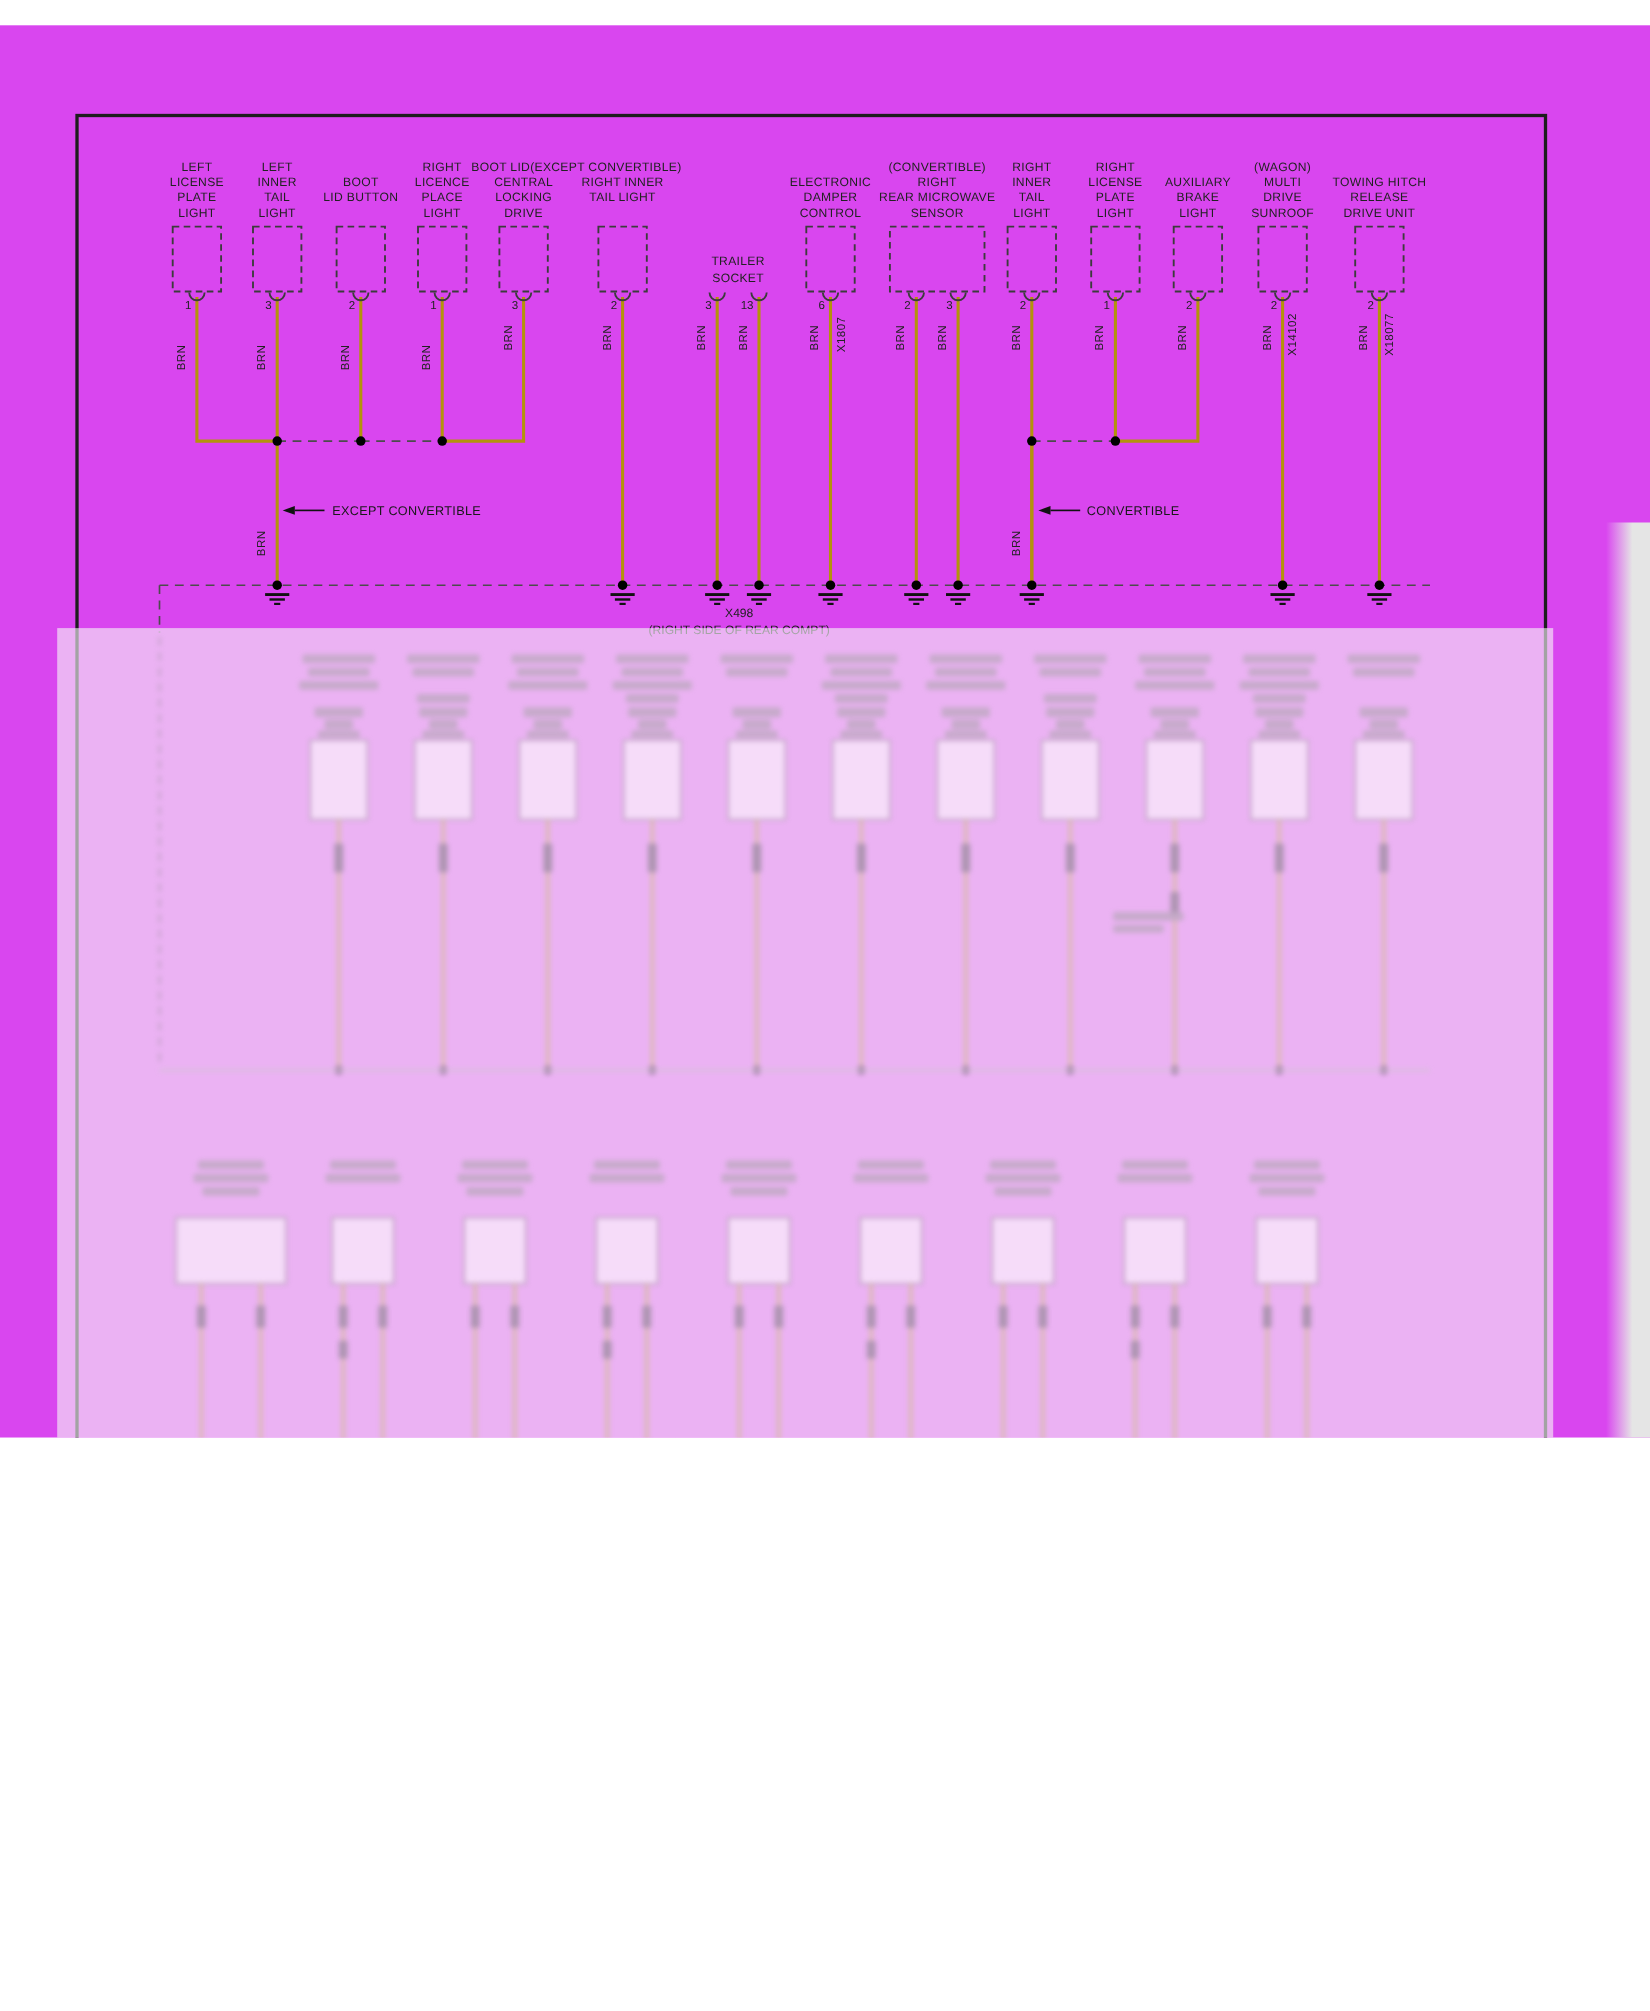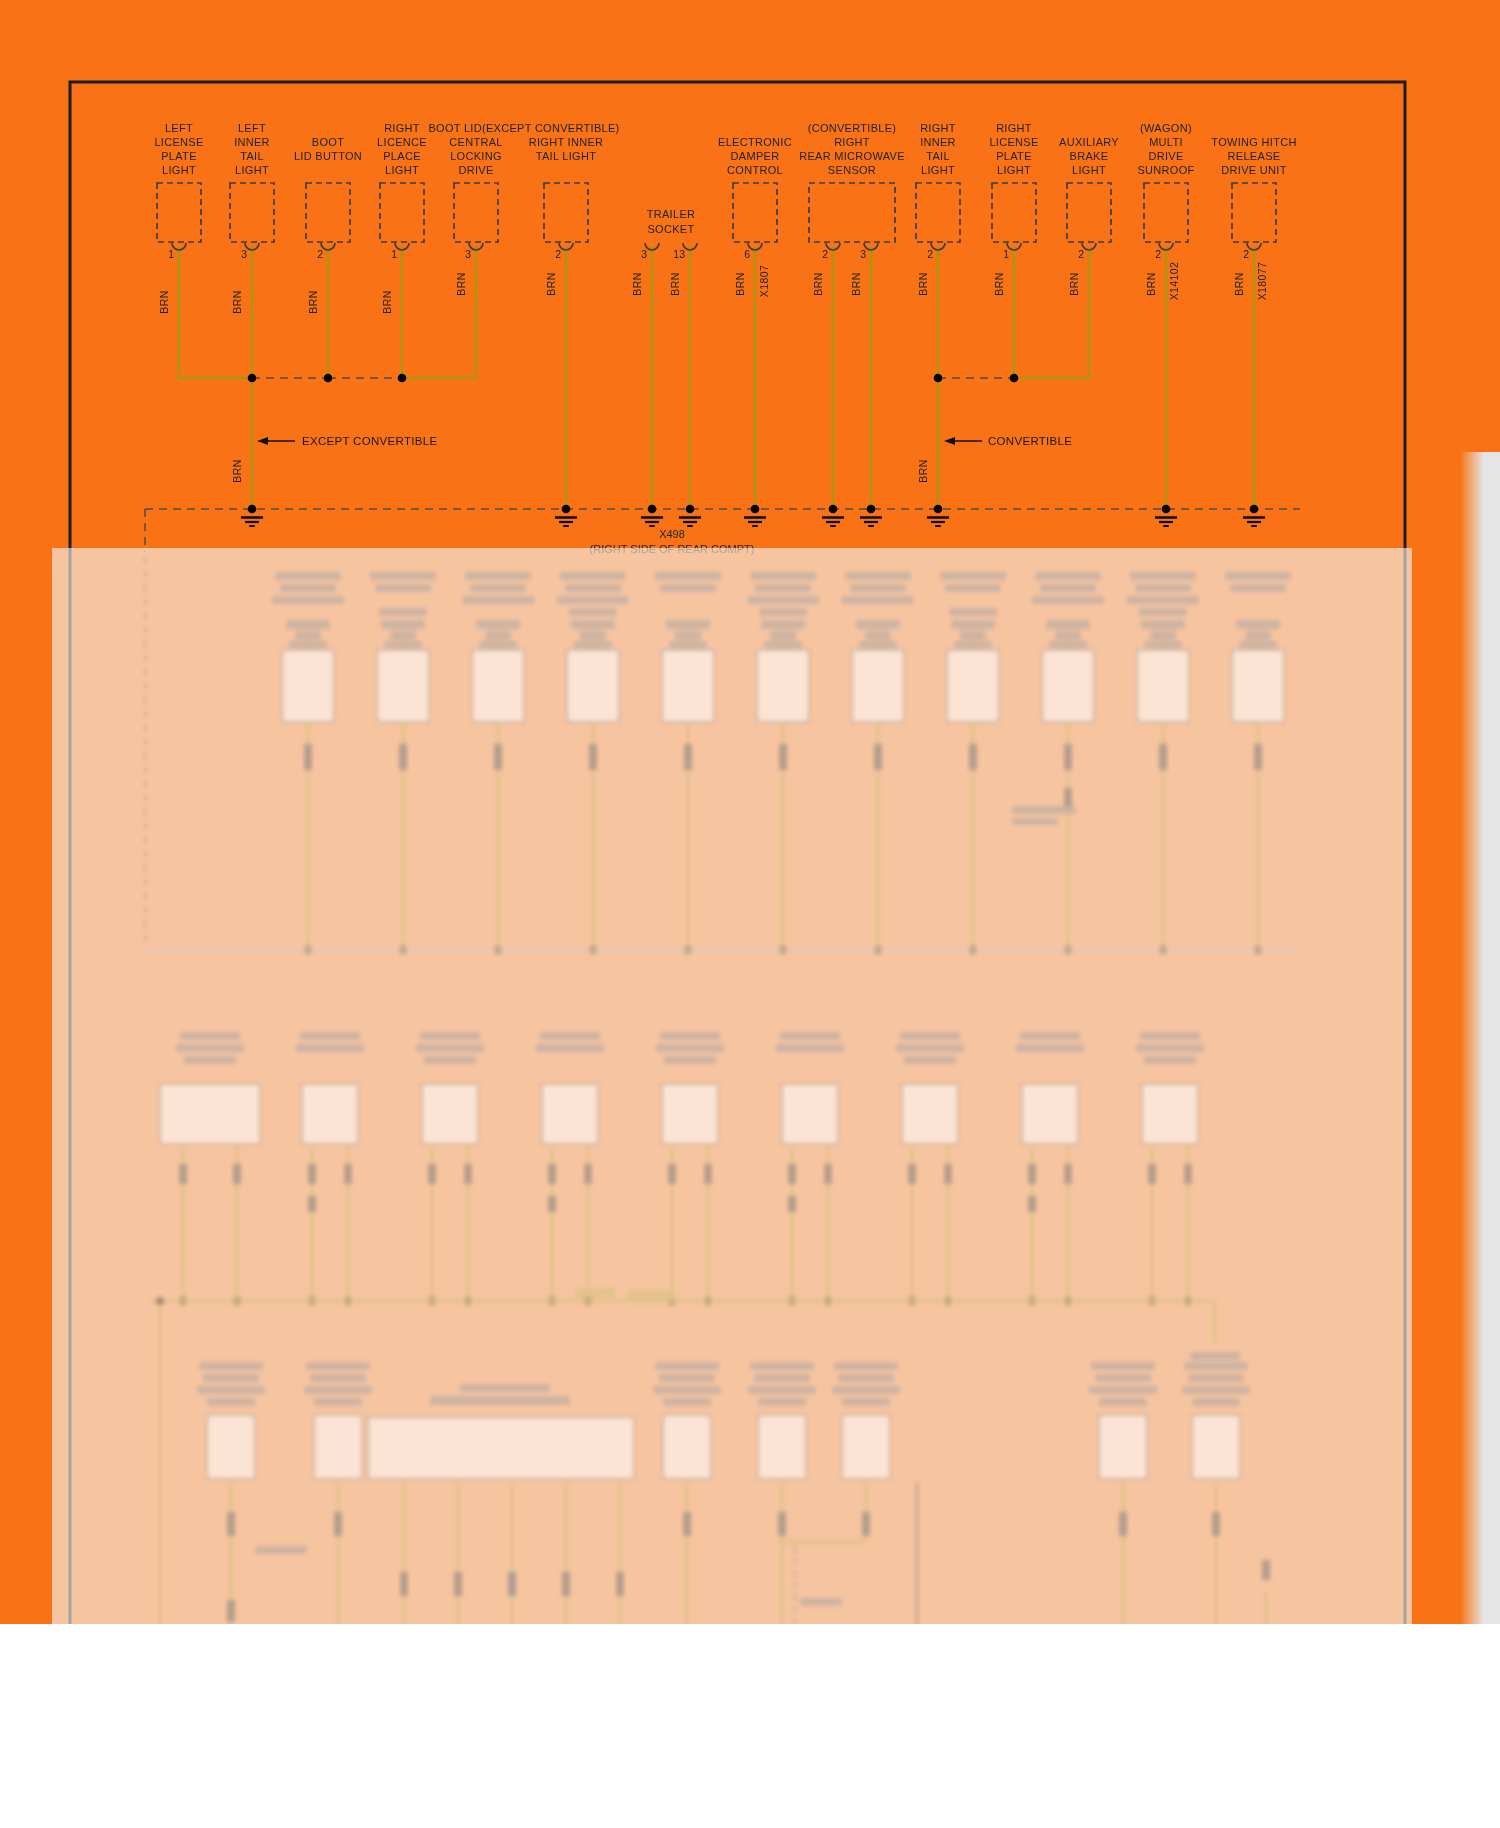--- a/index.html
+++ b/index.html
@@ -1,17 +1,17 @@
 <!DOCTYPE html>
 <html><head>
 <meta charset="utf-8">
 <style>
   html,body{margin:0;padding:0;background:#ffffff;}
-  .page{position:relative;width:1500px;height:1624px;background:#f97316;overflow:hidden;
-        font-family:"Liberation Sans",sans-serif;}
+  .page{position:relative;width:1500px;height:1284px;background:#d946ef;overflow:hidden;
+        font-family:"Liberation Sans",sans-serif;margin-top:23px;}
   svg{position:absolute;left:0;top:0;}
   .lbl{font:11px "Liberation Sans",sans-serif;fill:#222;text-anchor:middle;letter-spacing:.3px;}
   .hdr{font:11px "Liberation Sans",sans-serif;fill:#222;text-anchor:middle;letter-spacing:.3px;}
   .pin{font:10.5px "Liberation Sans",sans-serif;fill:#222;text-anchor:end;}
   .rot{font:10.5px "Liberation Sans",sans-serif;fill:#222;text-anchor:middle;letter-spacing:.4px;}
   .note{font:11.5px "Liberation Sans",sans-serif;fill:#181818;letter-spacing:.3px;}
   .gnd{font:11px "Liberation Sans",sans-serif;fill:#222;text-anchor:middle;}
   .fog{position:absolute;left:52px;top:548px;width:1360px;height:1200px;
        background:rgba(246,246,246,0.62);}
   .fogblur{filter:blur(2.3px);opacity:.55;}

